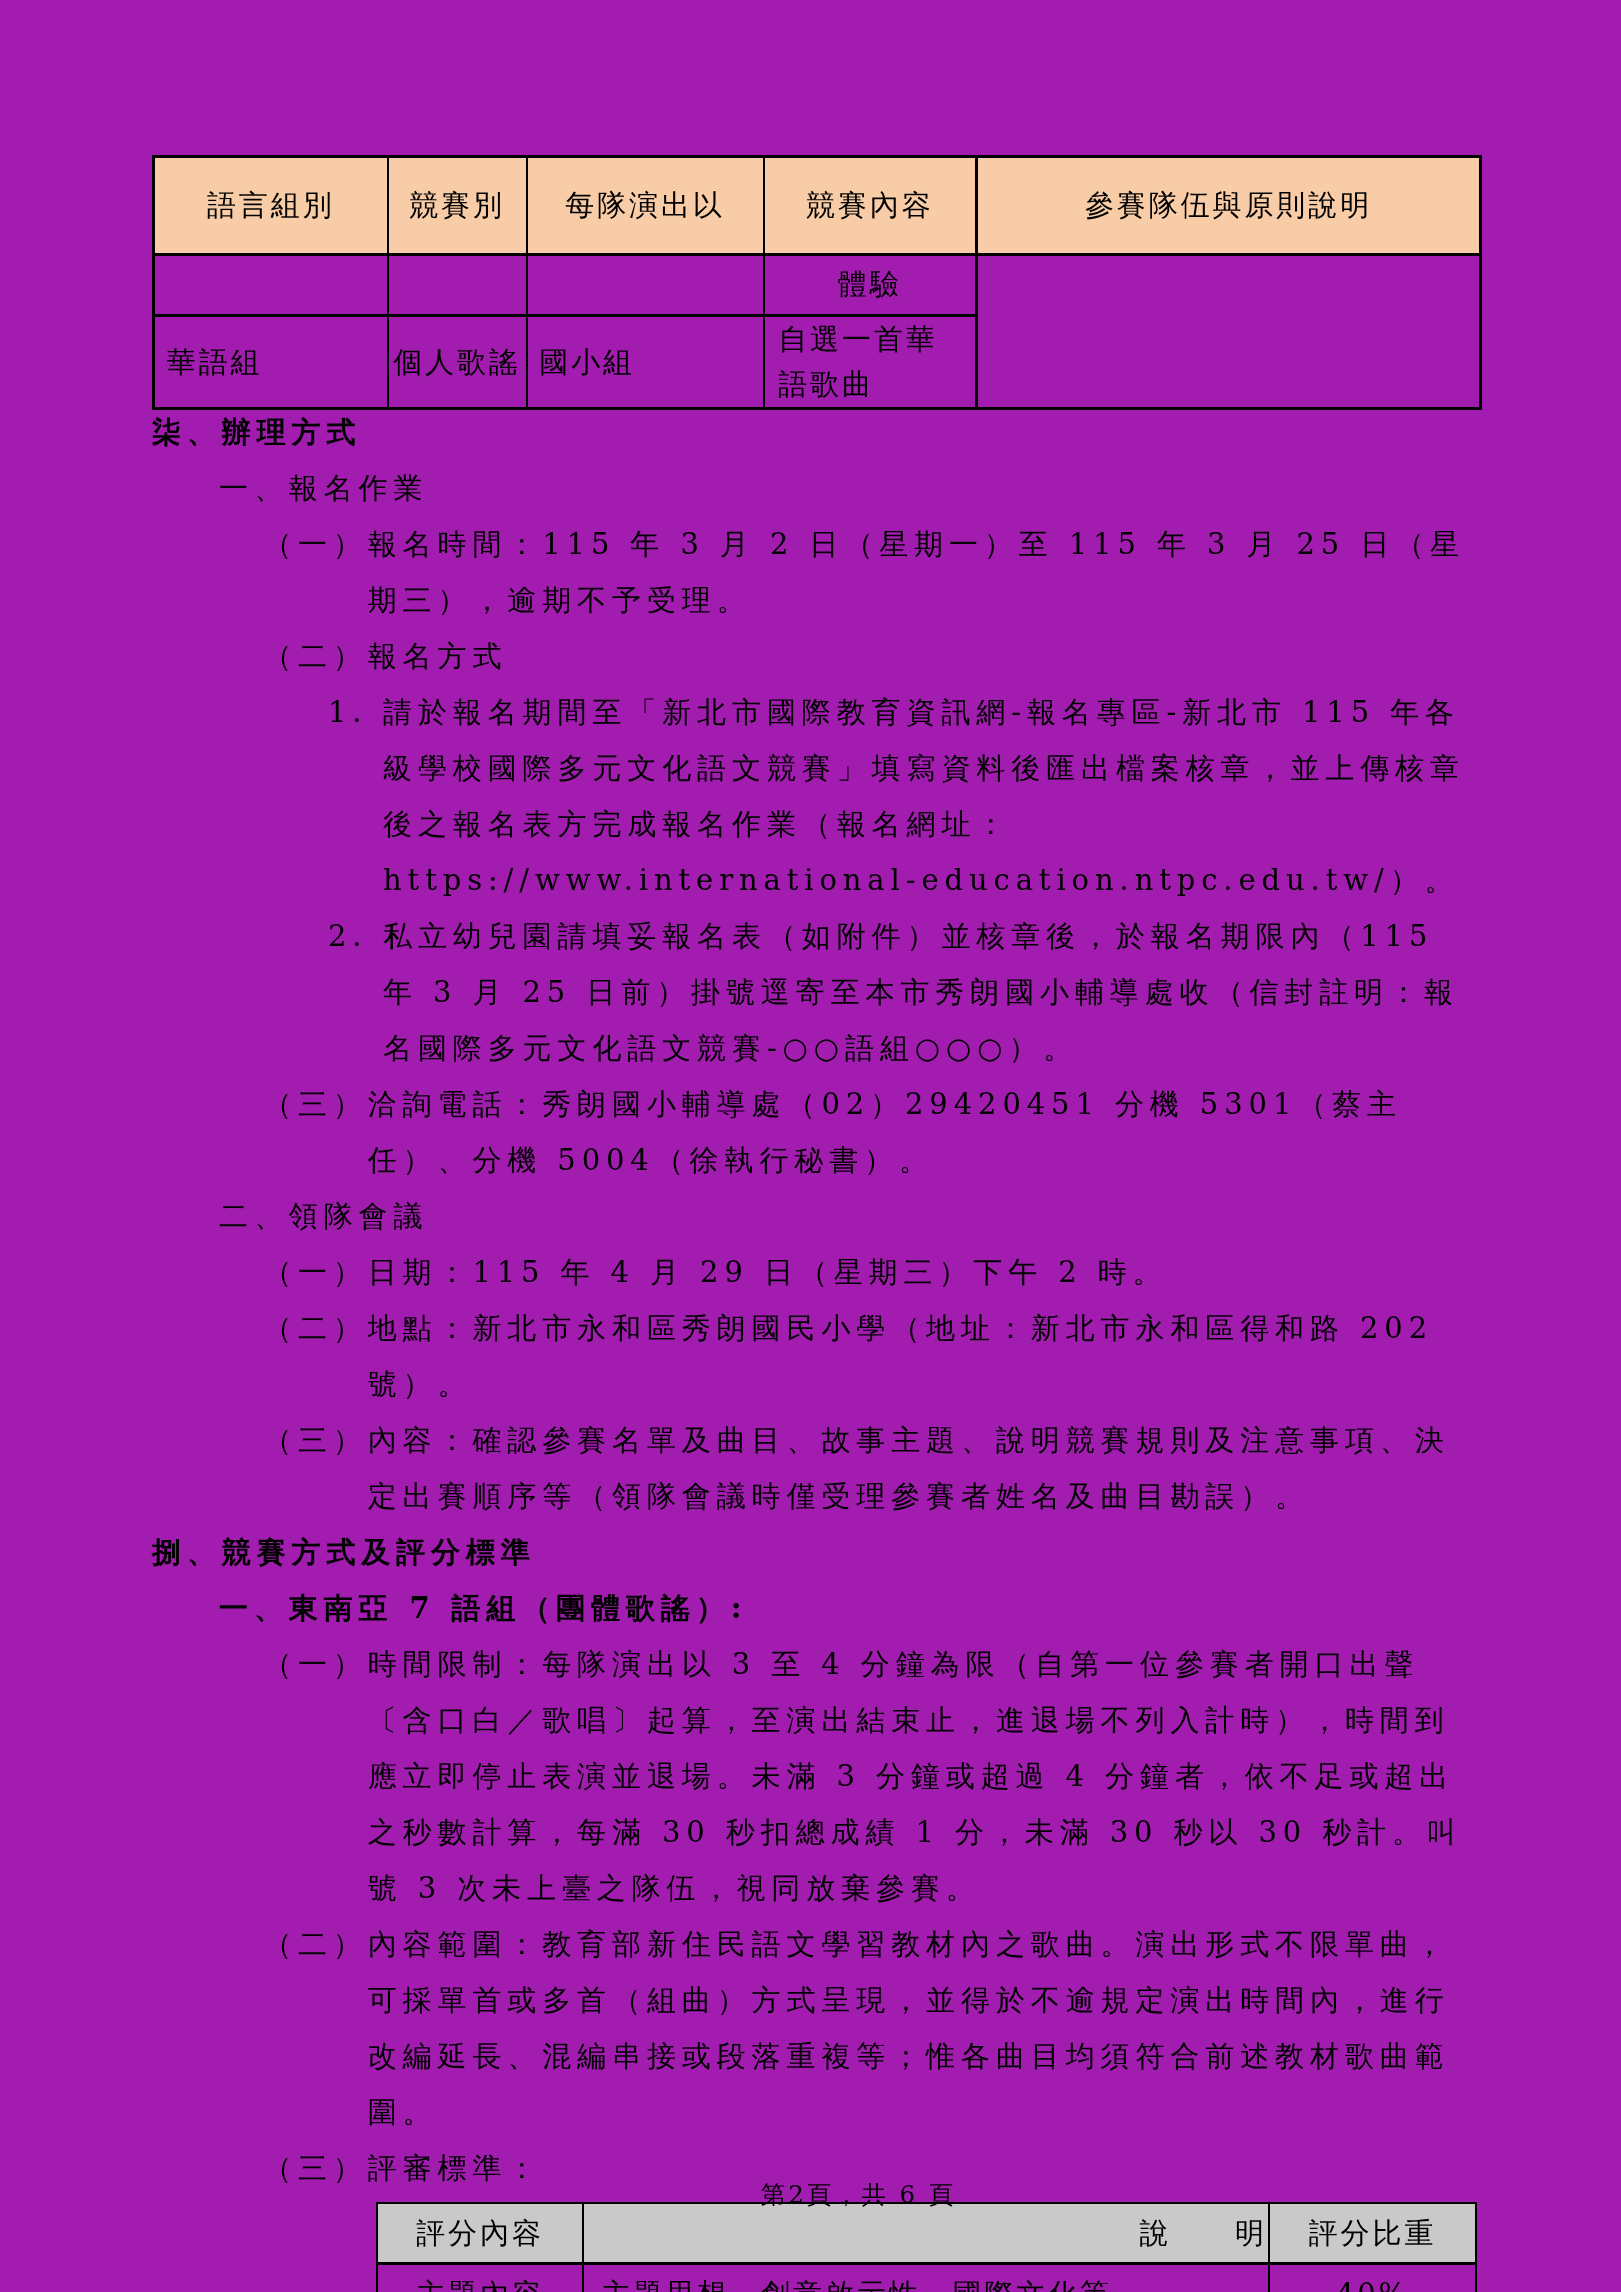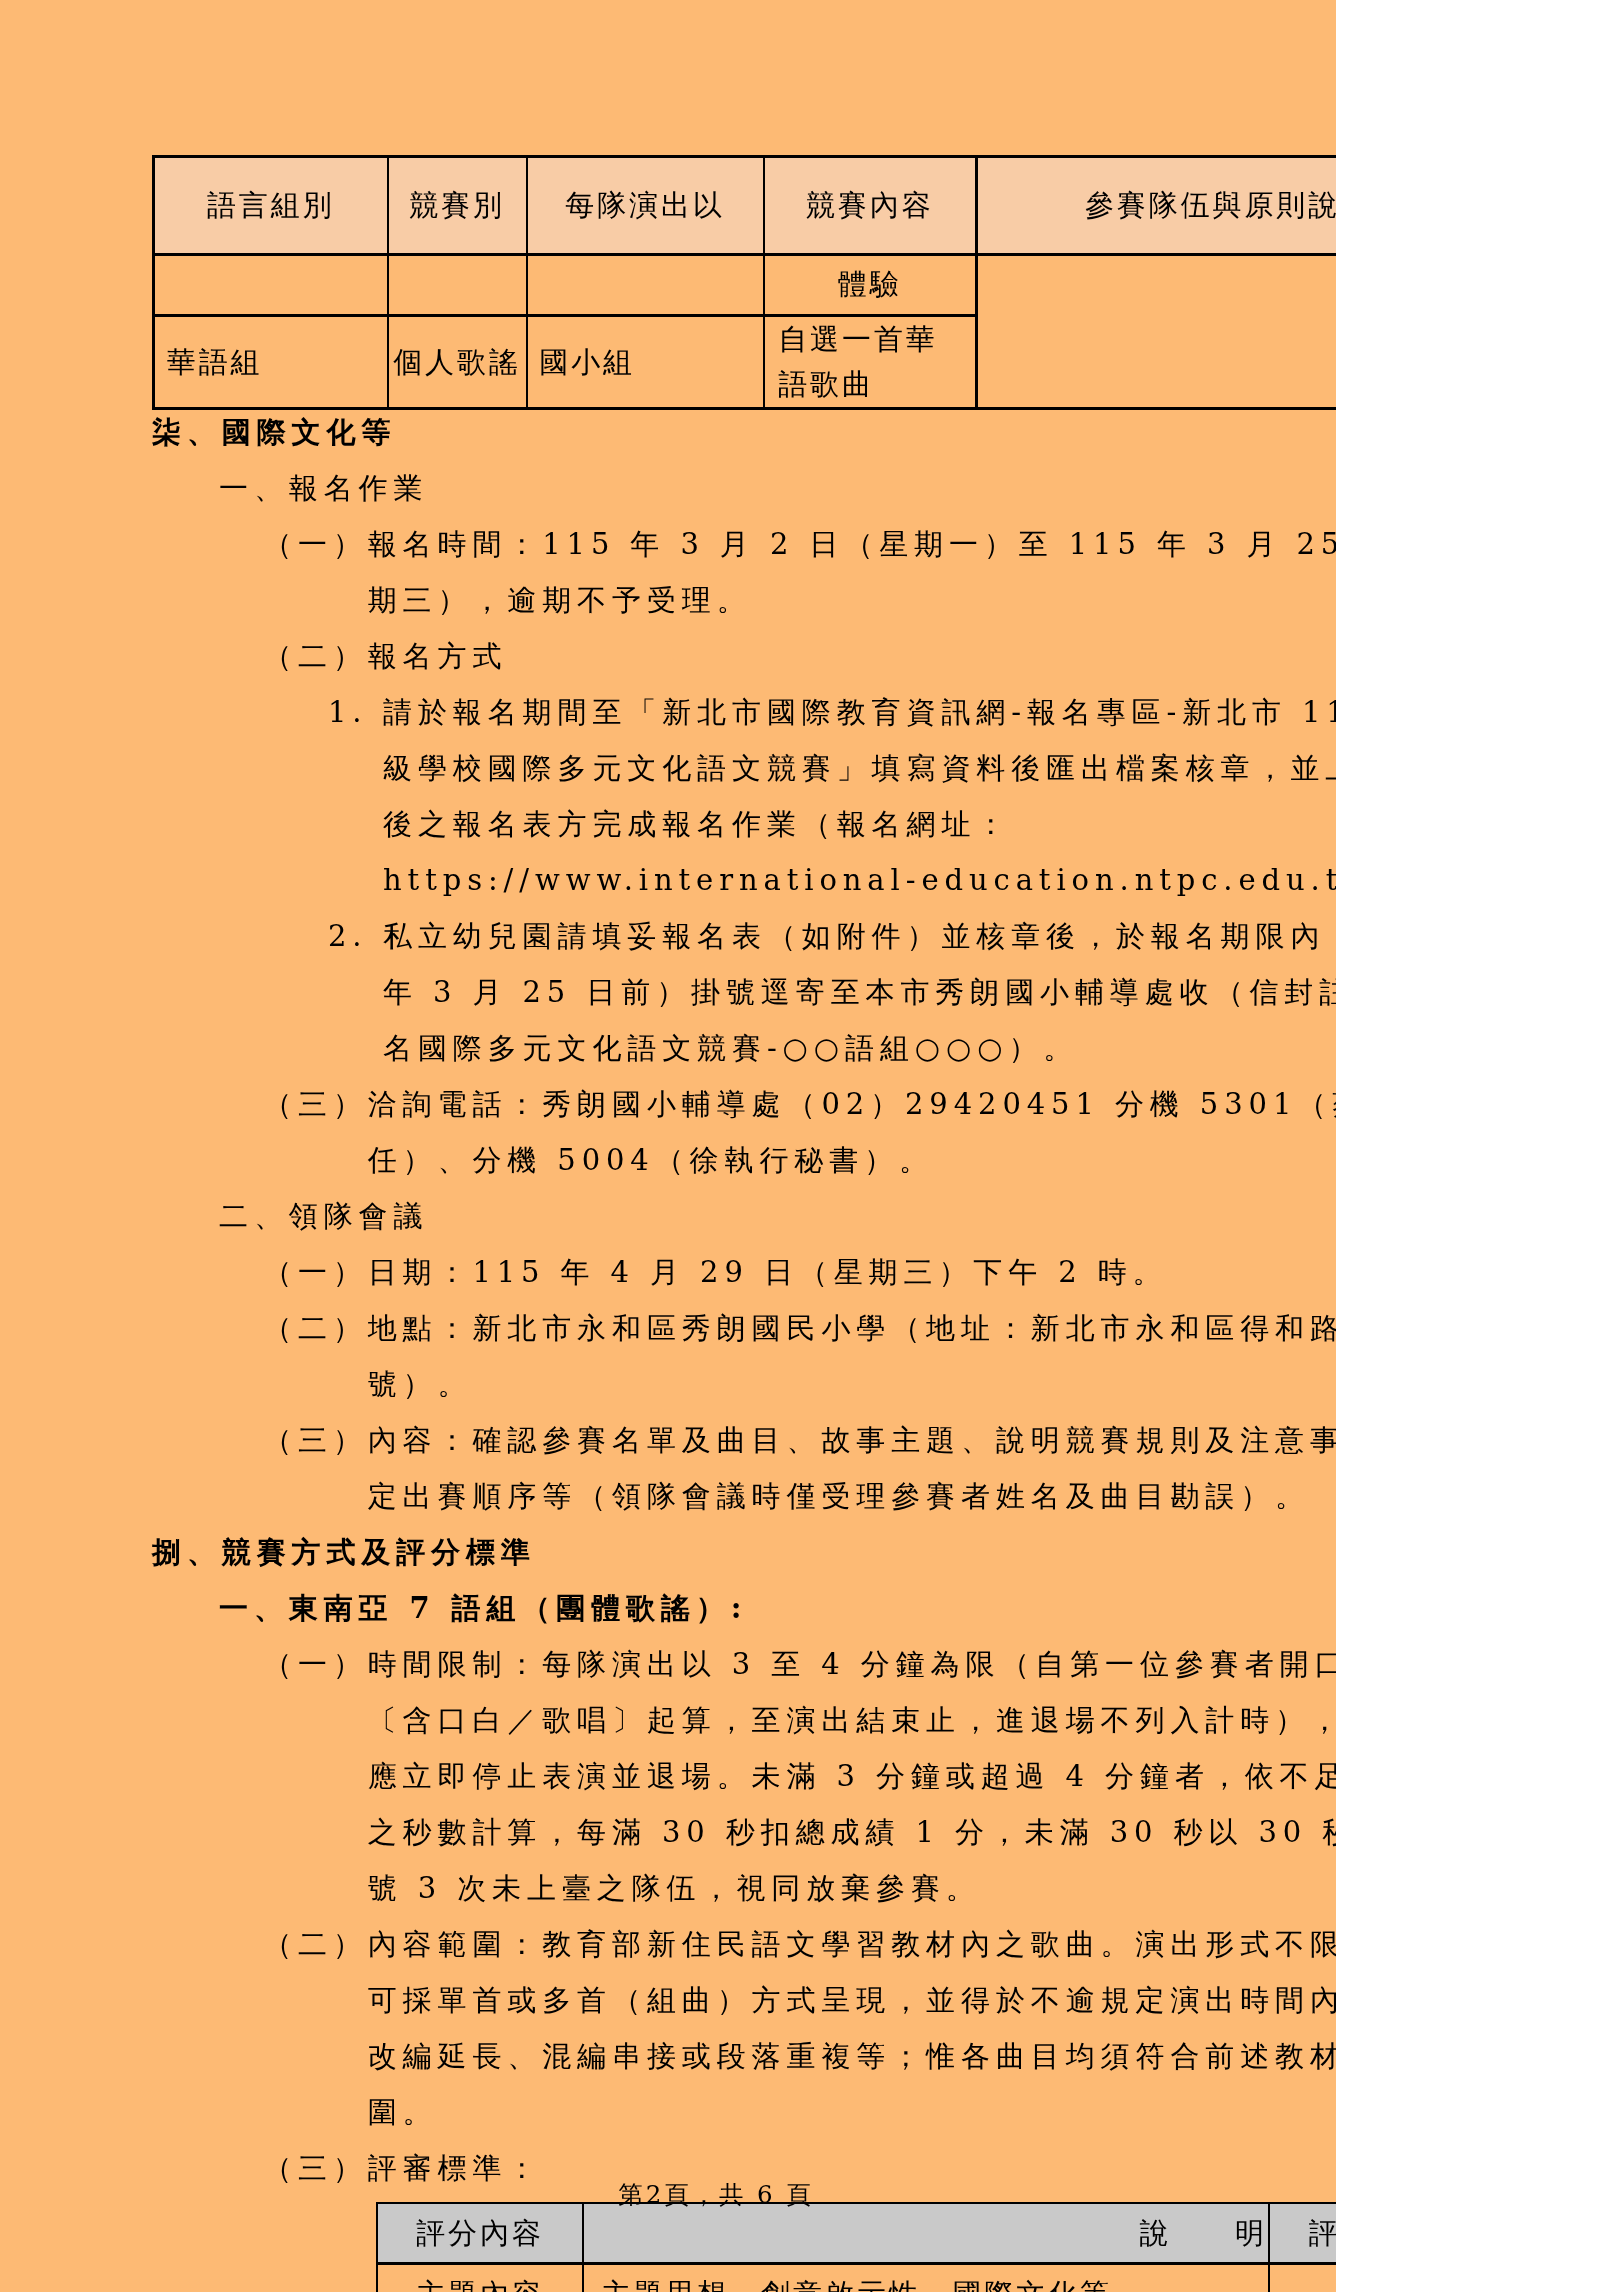--- a/index.html
+++ b/index.html
@@ -1,16 +1,16 @@
 <!DOCTYPE html>
 <html><head>
 <meta charset="utf-8">
 <style>
   html,body{margin:0;padding:0;background:#fff;}
-  .page{position:relative;width:1336px;height:2293px;background:#fdba74;
+  .page{position:relative;width:1621px;height:2293px;background:#a21caf;
         font-family:"DejaVu Serif","Liberation Serif",serif;color:#000;overflow:hidden;}
 
   
   .t1{position:absolute;left:152px;top:155px;width:1330px;border-collapse:collapse;
       table-layout:fixed;border:3.9px solid #000;}
   .t1 th,.t1 td{border:2px solid #000;font-size:29px;font-weight:normal;
       letter-spacing:2.9px;vertical-align:middle;}
   .t1 thead th{height:93px;text-align:center;border-bottom:3.9px solid #000;}
   .t1 .r2 td{height:56px;border-bottom:3.9px solid #000;text-align:center;}
   .t1 .r3 td{height:86px;line-height:45px;}
@@ -79,21 +79,21 @@
         <td class="cell-left bold">華語組</td>
         <td class="cell-center">個人歌謠</td>
         <td class="cell-left">國小組</td>
         <td class="cell-left c4pad">自選一首華語歌曲</td>
       </tr>
     </tbody>
   </table>
 
   <div class="bodyflow">
 
-    <div class="h1">柒、國際文化等</div>
+    <div class="h1">柒、辦理方式</div>
 
     <div class="sub">一、報名作業</div>
 
     <div class="item">
       <span class="ilabel">（一）</span>
       <span class="itext">報名時間：115 年 3 月 2 日（星期一）至 115 年 3 月 25 日（星期三），逾期不予受理。</span>
     </div>
 
     <div class="item">
       <span class="ilabel">（二）</span>

